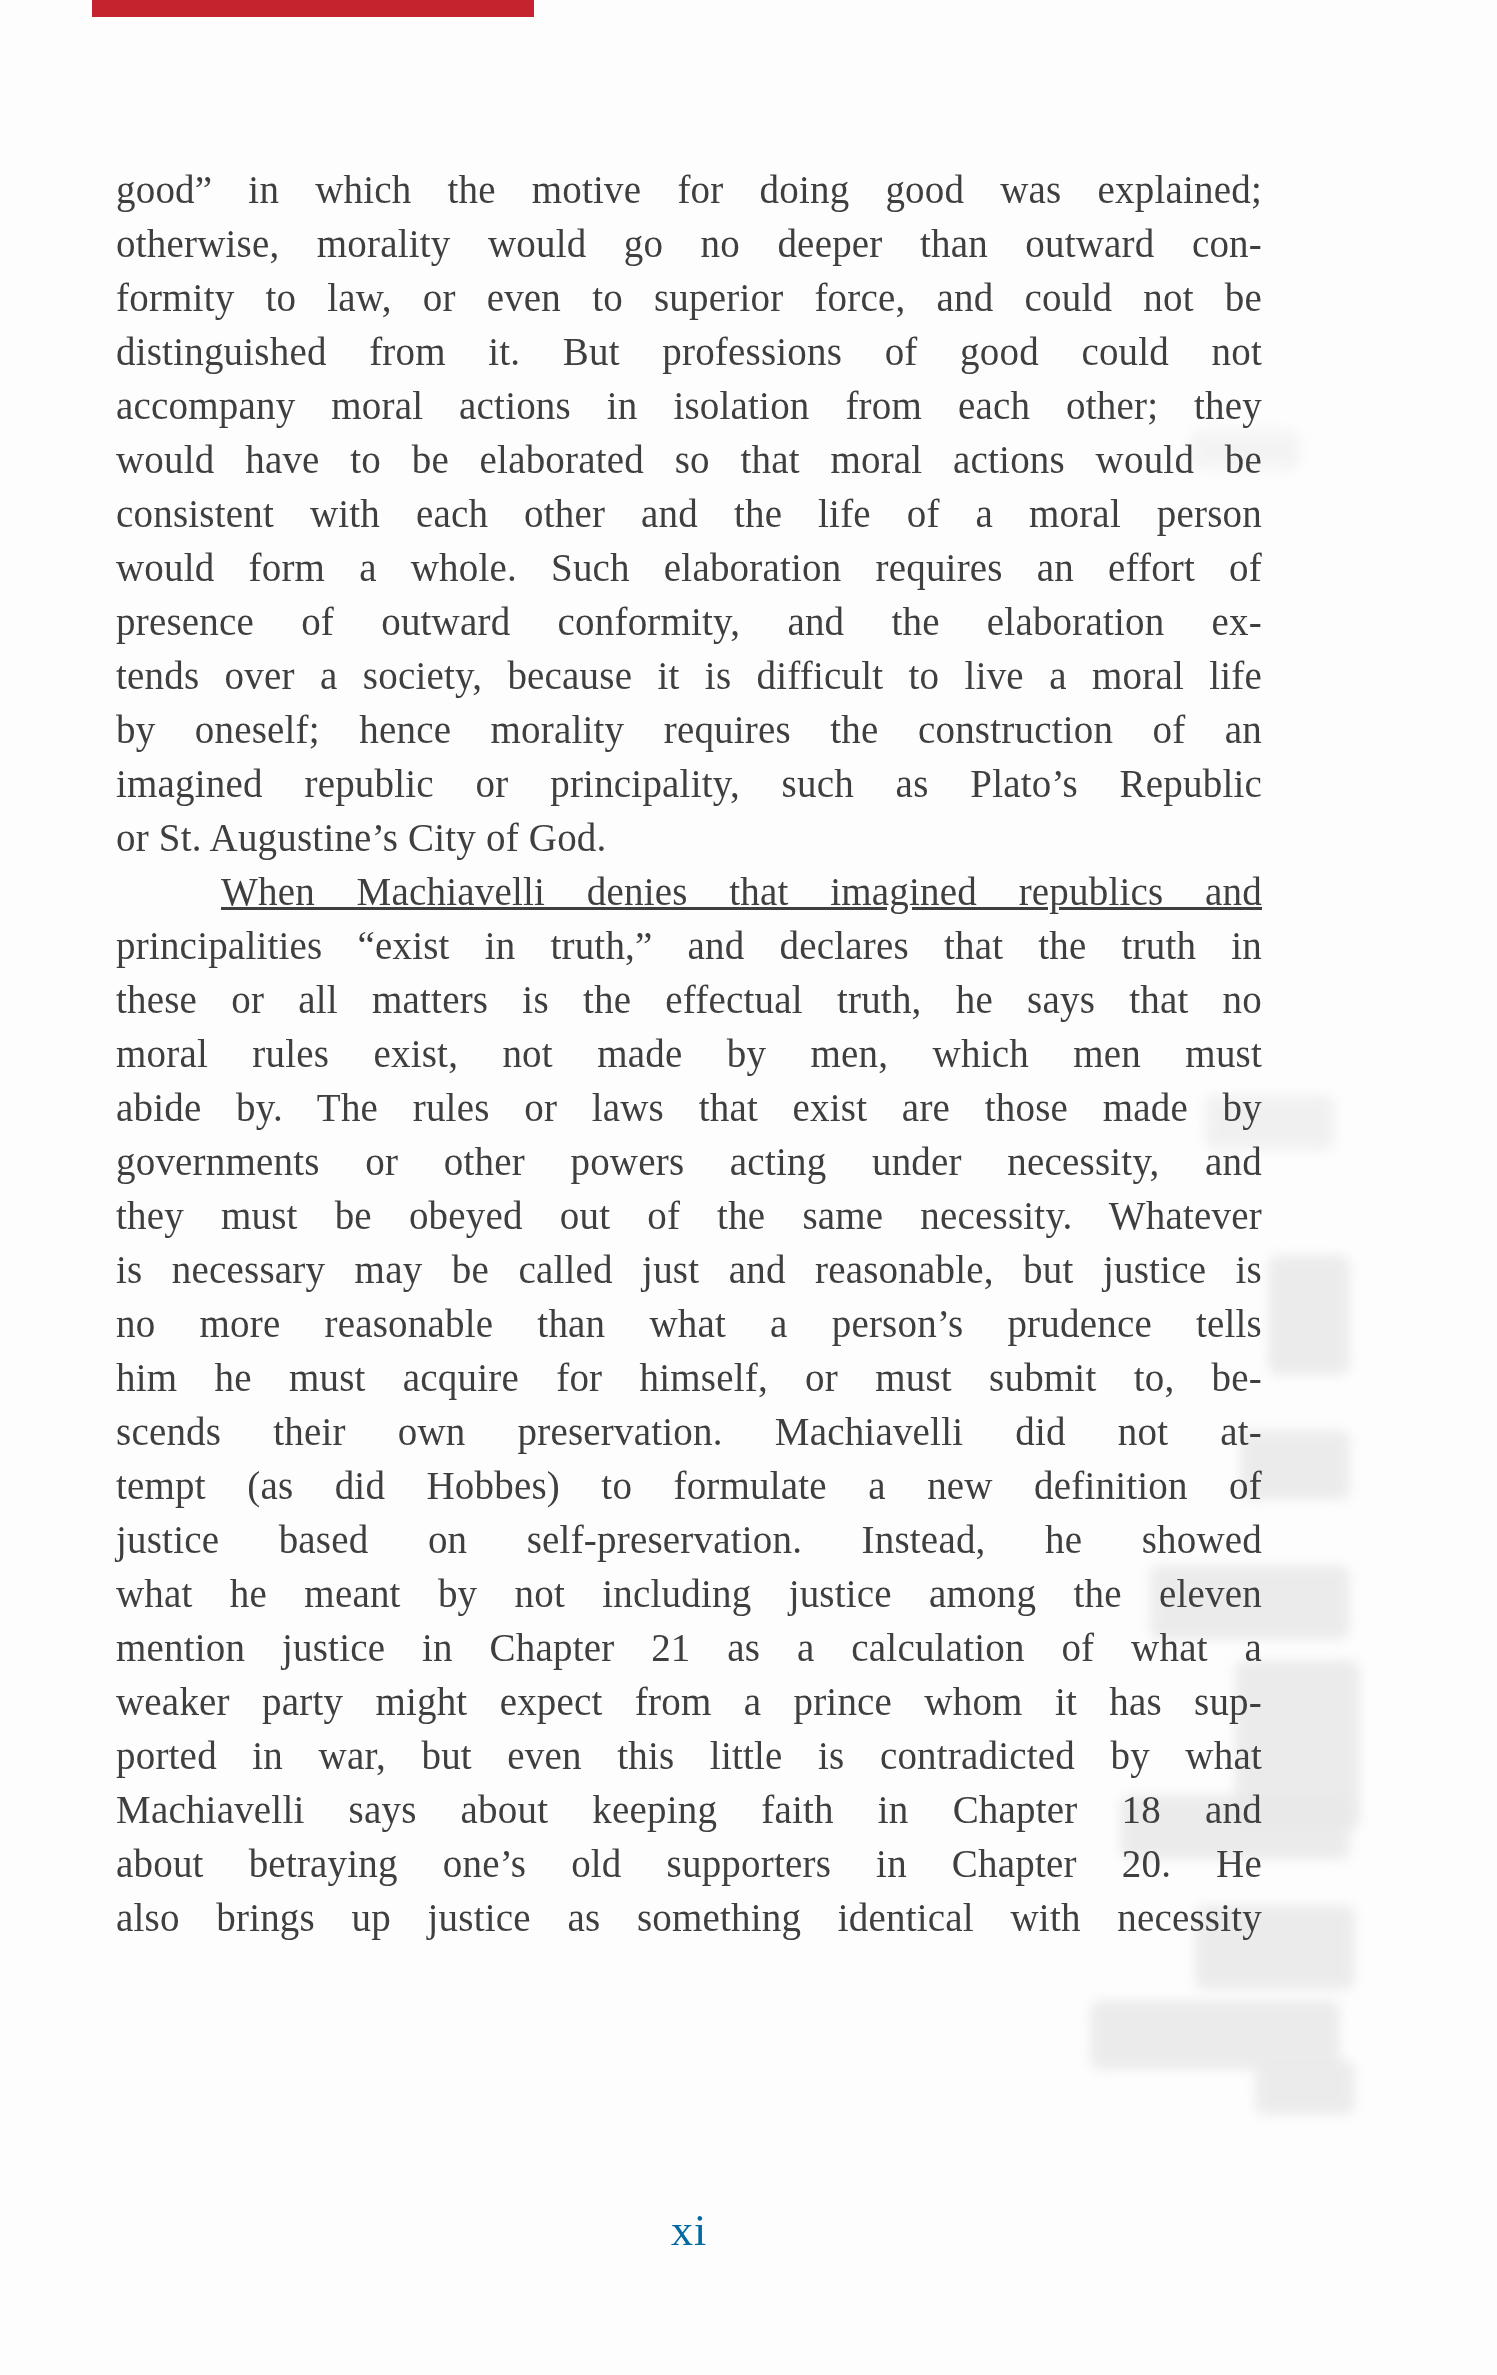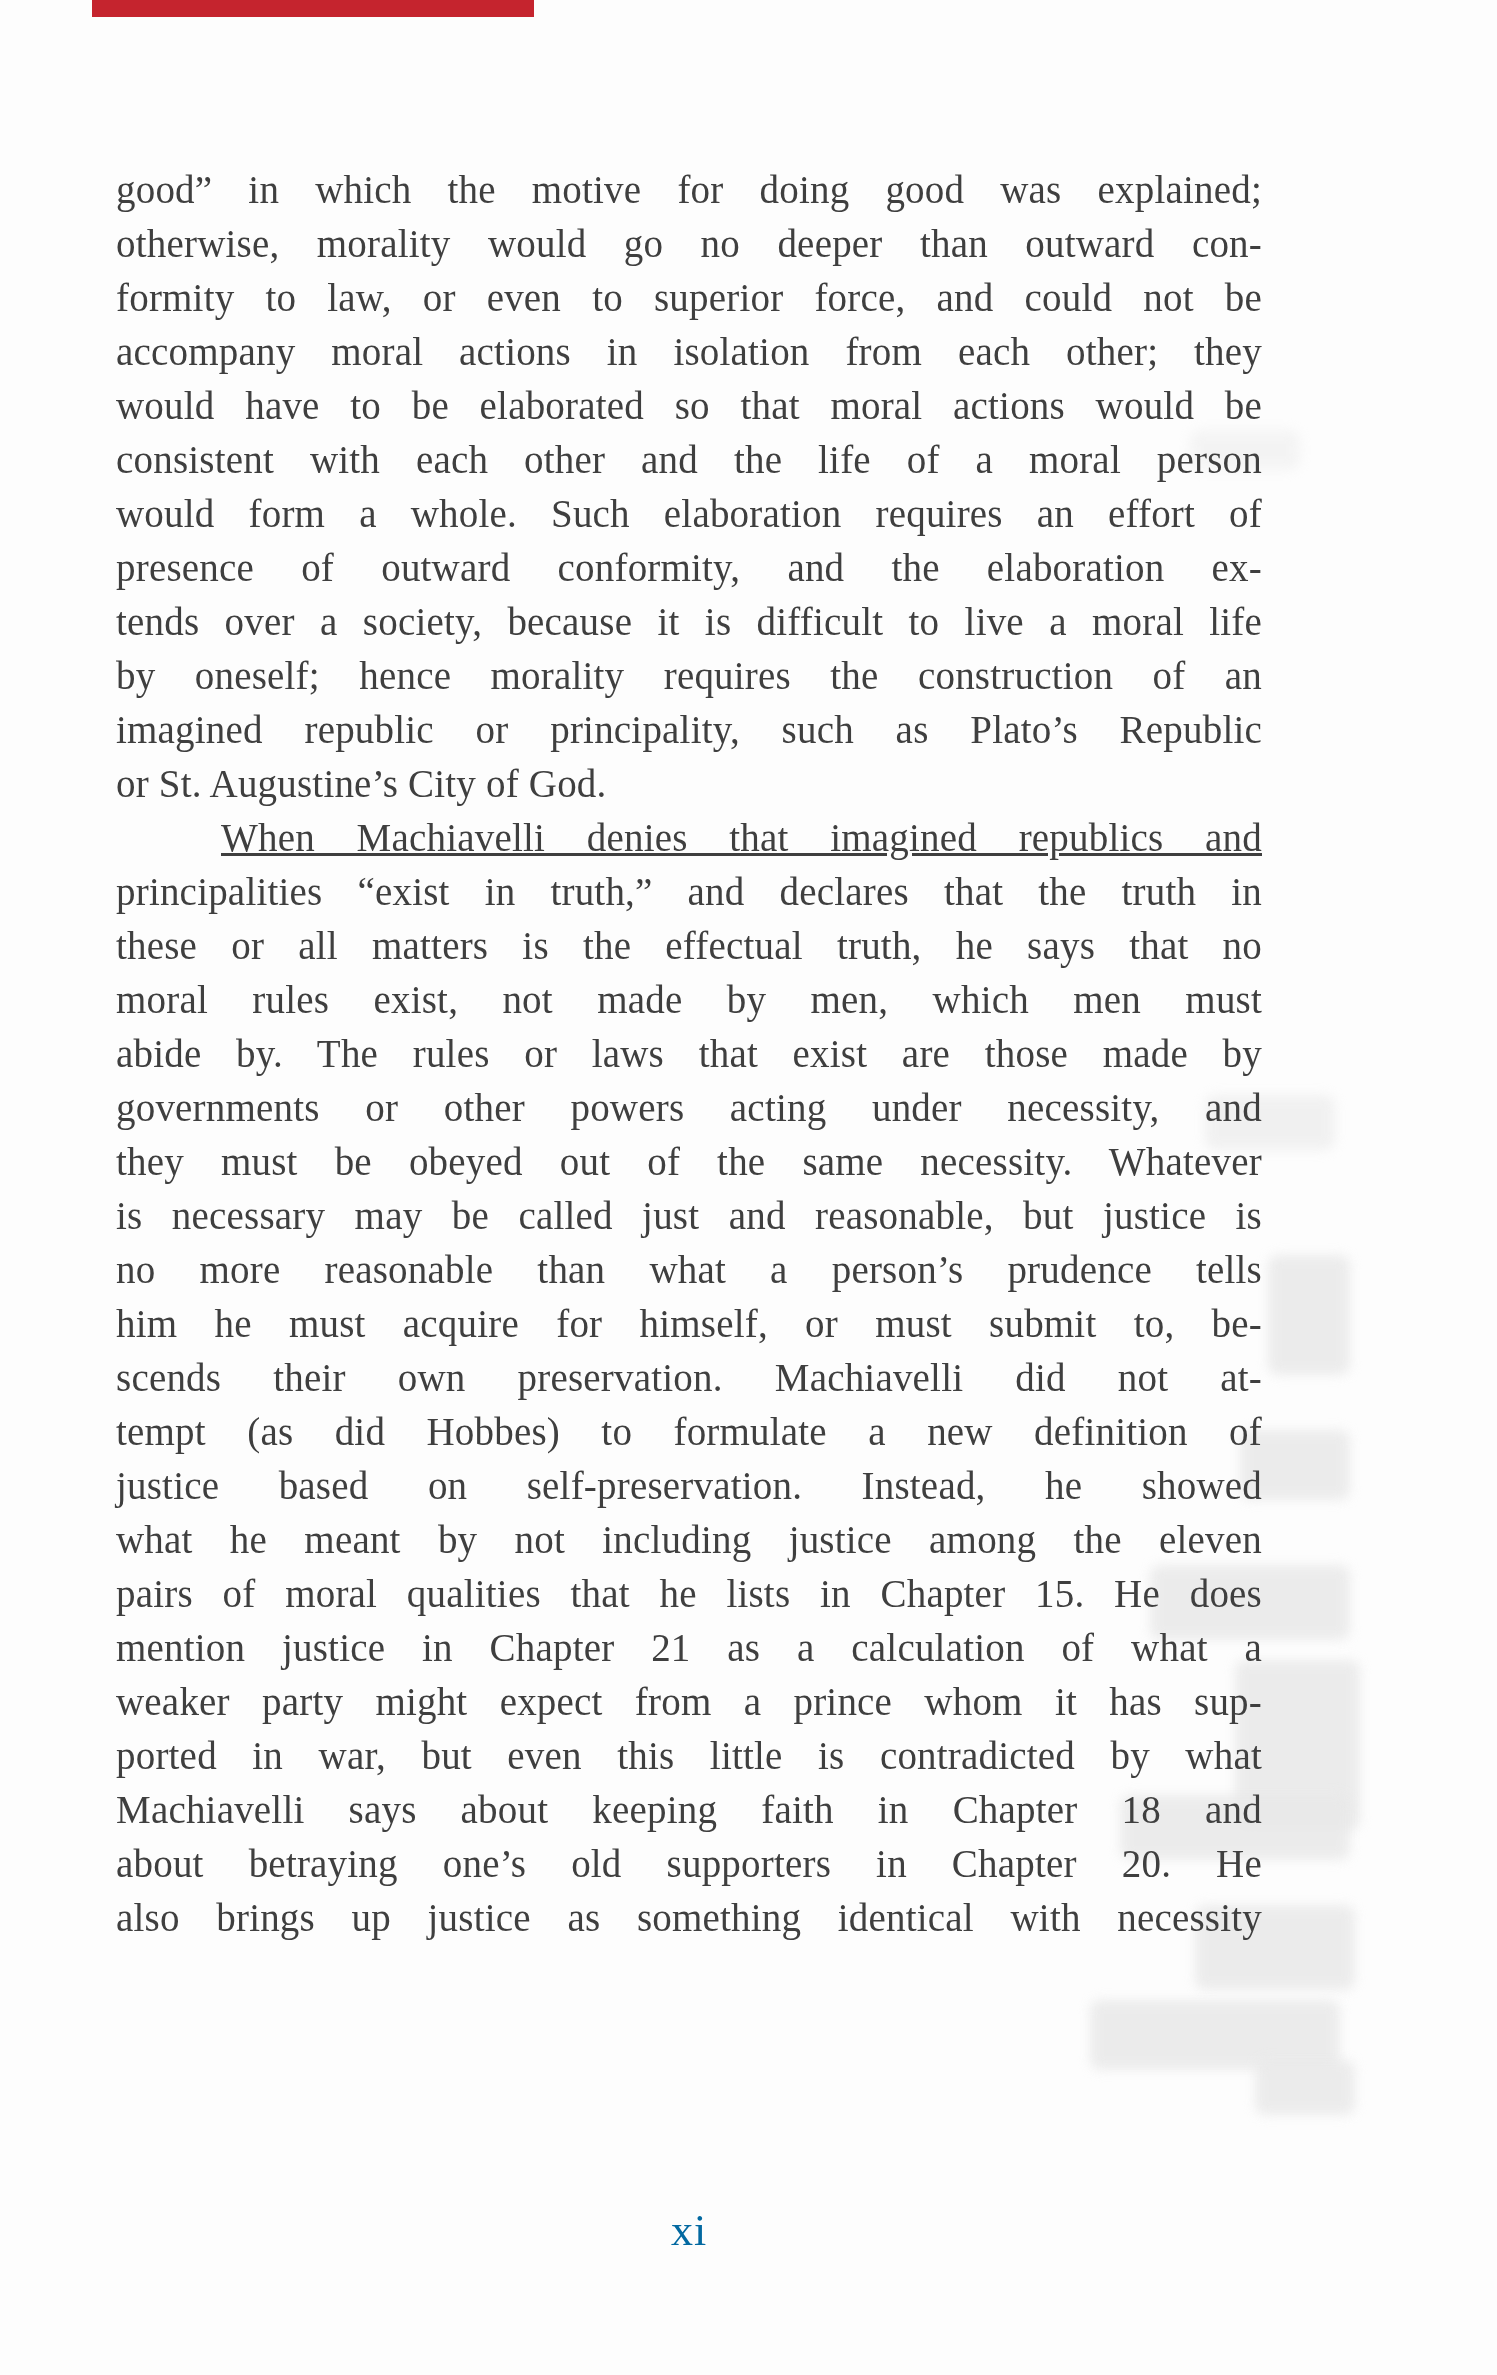--- a/index.html
+++ b/index.html
@@ -82,20 +82,21 @@
   <div class="ghost" style="left: 1235px; top: 1660px; width: 125px; height: 170px; background: rgb(233, 233, 233);"></div>
   <div class="ghost" style="left: 1120px; top: 1795px; width: 230px; height: 65px; background: rgb(233, 233, 233);"></div>
   <div class="ghost" style="left: 1195px; top: 1905px; width: 160px; height: 85px; background: rgb(233, 233, 233);"></div>
   <div class="ghost" style="left: 1090px; top: 2000px; width: 250px; height: 70px; background: rgb(233, 233, 233);"></div>
   <div class="ghost" style="left: 1255px; top: 2060px; width: 100px; height: 55px; background: rgb(233, 233, 233);"></div>
 
   <div class="text-block" style="color: rgb(63, 63, 63);">
       <div class="line"><span>good” in which the motive for doing good was explained;</span></div>
       <div class="line"><span>otherwise, morality would go no deeper than outward con-</span></div>
       <div class="line"><span>formity to law, or even to superior force, and could not be</span></div>
+      <div class="line"><span>distinguished from it. But professions of good could not</span></div>
       <div class="line"><span>accompany moral actions in isolation from each other; they</span></div>
       <div class="line"><span>would have to be elaborated so that moral actions would be</span></div>
       <div class="line"><span>consistent with each other and the life of a moral person</span></div>
       <div class="line"><span>would form a whole. Such elaboration requires an effort of</span></div>
       <div class="line"><span>presence of outward conformity, and the elaboration ex-</span></div>
       <div class="line"><span>tends over a society, because it is difficult to live a moral life</span></div>
       <div class="line"><span>by oneself; hence morality requires the construction of an</span></div>
       <div class="line"><span>imagined republic or principality, such as Plato’s </span><span class="it">Republic</span></div>
       <div class="line end"><span>or St. Augustine’s </span><span class="it">City of God</span><span>.</span></div>
       <div class="line indent"><span>When Machiavelli denies that imagined republics and</span></div>
@@ -105,21 +106,20 @@
       <div class="line"><span>abide by. The rules or laws that exist are those made by</span></div>
       <div class="line"><span>governments or other powers acting under necessity, and</span></div>
       <div class="line"><span>they must be obeyed out of the same necessity. Whatever</span></div>
       <div class="line"><span>is necessary may be called just and reasonable, but justice is</span></div>
       <div class="line"><span>no more reasonable than what a person’s prudence tells</span></div>
       <div class="line"><span>him he must acquire for himself, or must submit to, be-</span></div>
       <div class="line"><span>scends their own preservation. Machiavelli did not at-</span></div>
       <div class="line"><span>tempt (as did Hobbes) to formulate a new definition of</span></div>
       <div class="line"><span>justice based on self-preservation. Instead, he showed</span></div>
       <div class="line"><span>what he meant by not including justice among the eleven</span></div>
-      <div class="line"><span>pairs of moral qualities that he lists in Chapter 15. He does</span></div>
       <div class="line"><span>mention justice in Chapter 21 as a calculation of what a</span></div>
       <div class="line"><span>weaker party might expect from a prince whom it has sup-</span></div>
       <div class="line"><span>ported in war, but even this little is contradicted by what</span></div>
       <div class="line"><span>Machiavelli says about keeping faith in Chapter 18 and</span></div>
       <div class="line"><span>about betraying one’s old supporters in Chapter 20. He</span></div>
       <div class="line"><span>also brings up justice as something identical with necessity</span></div>
     </div>
 
   <div class="folio" style="color: #0369a1;">xi</div>
 

